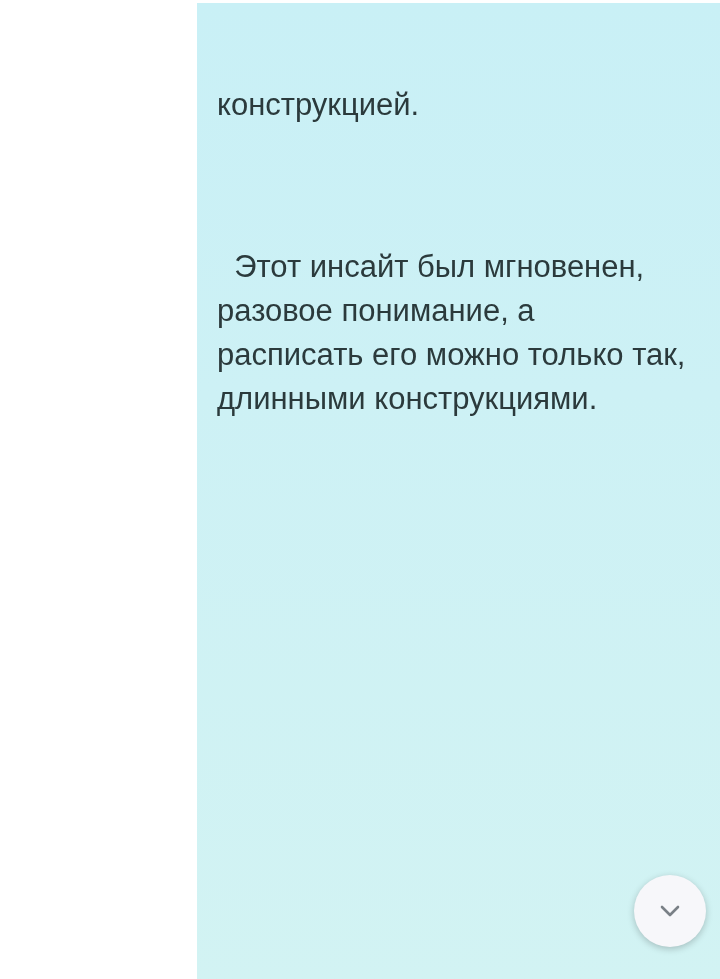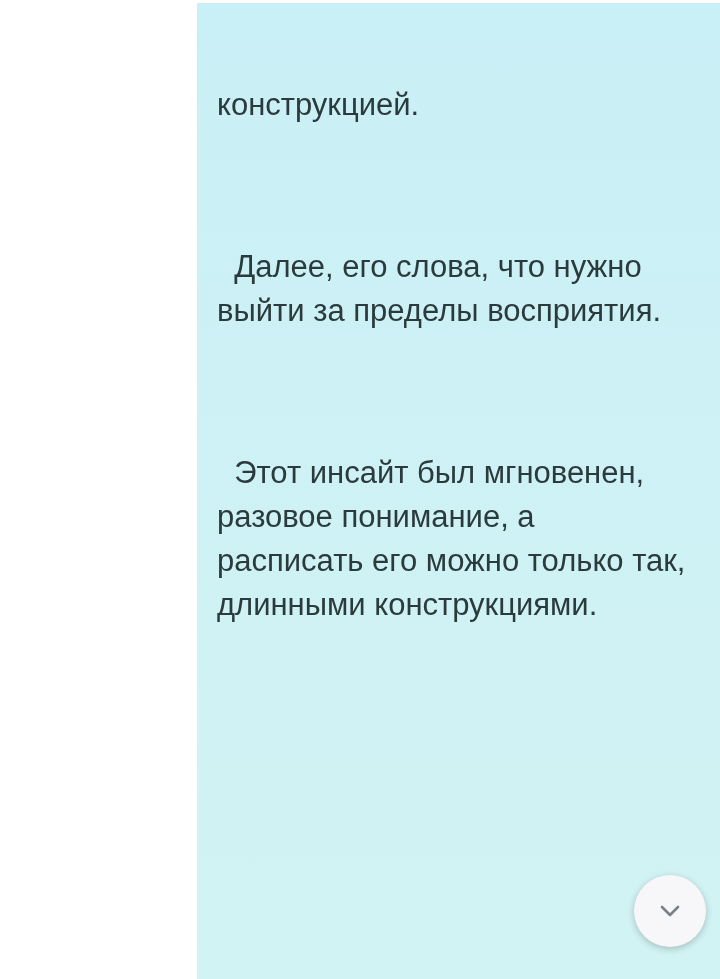--- a/index.html
+++ b/index.html
@@ -82,21 +82,20 @@
 </head>
 <body>
 
 <div id="app">
 
   <div class="gutter"></div>
 
   <div class="bubble">
     <div class="bubble-text">
       <p class="para">конструкцией.</p>
-      <p class="para">  Далее, его слова, что нужно выйти за пределы восприятия.</p>
       <p class="para">  Этот инсайт был мгновенен, разовое понимание, а расписать его можно только так, длинными конструкциями.</p>
       
     </div>
   </div>
 
   <button class="scroll-down-btn">
     <span>
       <svg width="34" height="34" viewBox="0 0 34 34" aria-hidden="true">
         <polyline points="9,13 17,21 25,13" fill="none" stroke="#7a8086" stroke-width="2.6" stroke-linecap="round" stroke-linejoin="round"></polyline>
       </svg>

